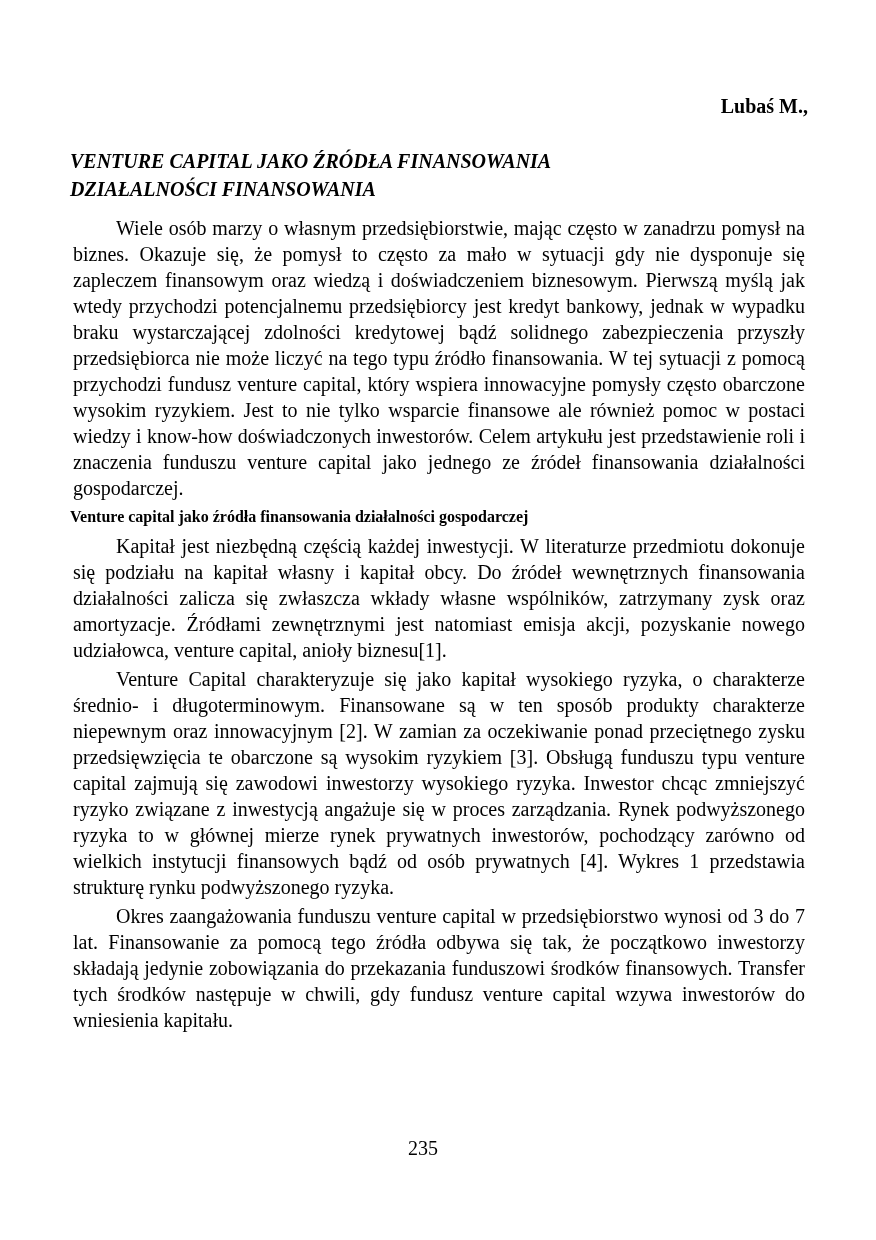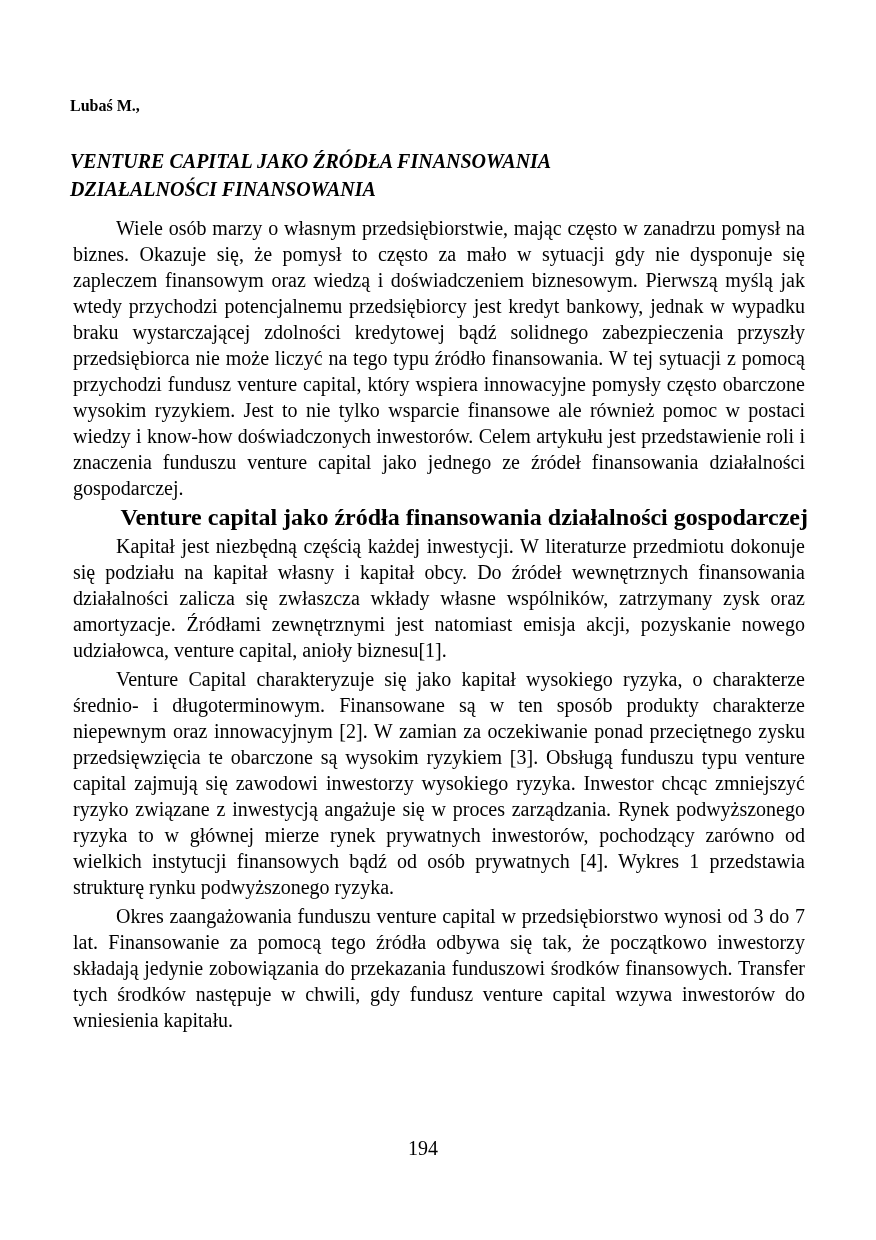--- a/index.html
+++ b/index.html
@@ -16,21 +16,22 @@
   }
   .page {
     position: relative;
     box-sizing: border-box;
     width: 876px;
     height: 1240px;
     padding: 93px 68px 0 70px;
     background: #ffffff;
   }
   .byline {
-    font-size: 16px;
+    text-align: right;
+    font-size: 20px;
     line-height: 26px;
   }
   .author {
     font-weight: bold;
   }
   .affiliation {
     font-weight: normal;
   }
   .title {
     margin: 28px 0 12px 0;
@@ -41,24 +42,24 @@
   }
   .para {
     margin: 3px;
     font-size: 20px;
     line-height: 26px;
     text-align: justify;
     text-indent: 43px;
   }
   .section-heading {
     margin: 0;
-    font-size: 24px;
+    font-size: 16px;
     line-height: 26px;
     font-weight: bold;
-    text-align: right;
+    text-align: left;
   }
   .page-number {
     position: absolute;
     left: 0;
     right: 30px;
     bottom: 80px;
     text-align: center;
     font-size: 20px;
     line-height: 24px;
   }
@@ -80,15 +81,15 @@
   <p class="para">Wiele osób marzy o własnym przedsiębiorstwie, mając często w zanadrzu pomysł na biznes. Okazuje się, że pomysł to często za mało w sytuacji gdy nie dysponuje się zapleczem finansowym oraz wiedzą i doświadczeniem biznesowym. Pierwszą myślą jak wtedy przychodzi potencjalnemu przedsiębiorcy jest kredyt bankowy, jednak w wypadku braku wystarczającej zdolności kredytowej bądź solidnego zabezpieczenia przyszły przedsiębiorca nie może liczyć na tego typu źródło finansowania. W tej sytuacji z pomocą przychodzi fundusz venture capital, który wspiera innowacyjne pomysły często obarczone wysokim ryzykiem. Jest to nie tylko wsparcie finansowe ale również pomoc w postaci wiedzy i know-how doświadczonych inwestorów. Celem artykułu jest przedstawienie roli i znaczenia funduszu venture capital jako jednego ze źródeł finansowania działalności gospodarczej.</p>
 
   <h2 class="section-heading">Venture capital jako źródła finansowania działalności gospodarczej</h2>
 
   <p class="para">Kapitał jest niezbędną częścią każdej inwestycji. W literaturze przedmiotu dokonuje się podziału na kapitał własny i kapitał obcy. Do źródeł wewnętrznych finansowania działalności zalicza się zwłaszcza wkłady własne wspólników, zatrzymany zysk oraz amortyzacje. Źródłami zewnętrznymi jest natomiast emisja akcji, pozyskanie nowego udziałowca, venture capital, anioły biznesu[1].</p>
 
   <p class="para">Venture Capital charakteryzuje się jako kapitał wysokiego ryzyka, o charakterze średnio- i długoterminowym. Finansowane są w ten sposób produkty charakterze niepewnym oraz innowacyjnym [2]. W zamian za oczekiwanie ponad przeciętnego zysku przedsięwzięcia te obarczone są wysokim ryzykiem [3]. Obsługą funduszu typu venture capital zajmują się zawodowi inwestorzy wysokiego ryzyka. Inwestor chcąc zmniejszyć ryzyko związane z inwestycją angażuje się w proces zarządzania. Rynek podwyższonego ryzyka to w głównej mierze rynek prywatnych inwestorów, pochodzący zarówno od wielkich instytucji finansowych bądź od osób prywatnych [4]. Wykres 1 przedstawia strukturę rynku podwyższonego ryzyka.</p>
 
   <p class="para">Okres zaangażowania funduszu venture capital w przedsiębiorstwo wynosi od 3 do 7 lat. Finansowanie za pomocą tego źródła odbywa się tak, że początkowo inwestorzy składają jedynie zobowiązania do przekazania funduszowi środków finansowych. Transfer tych środków następuje w chwili, gdy fundusz venture capital wzywa inwestorów do wniesienia kapitału.</p>
 
-  <div class="page-number">194</div>
+  <div class="page-number">235</div>
 
 </div>
 
 </body></html>

